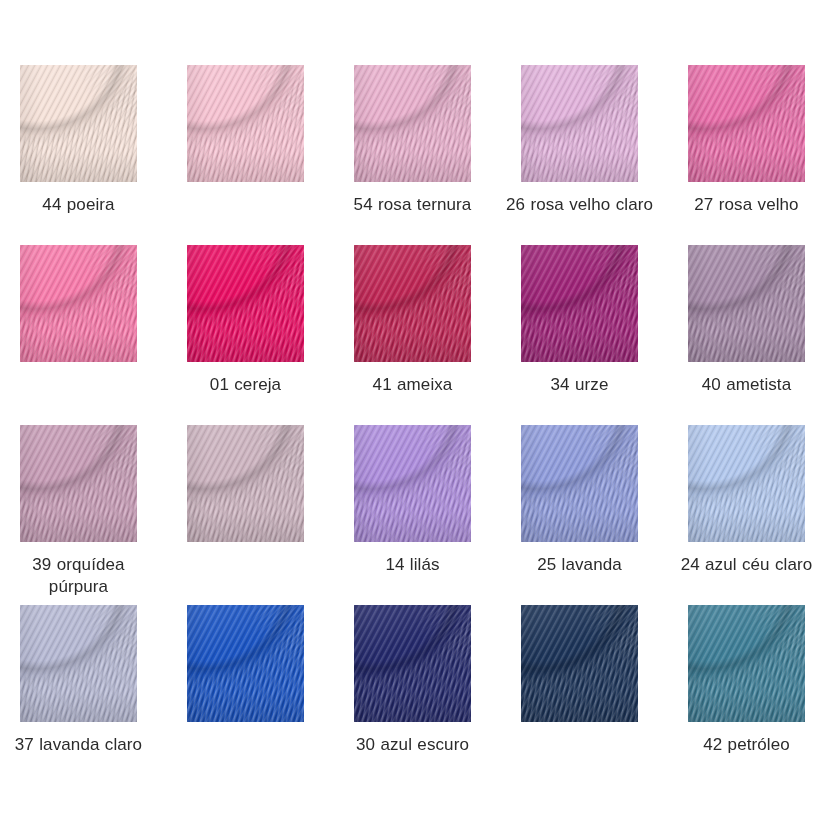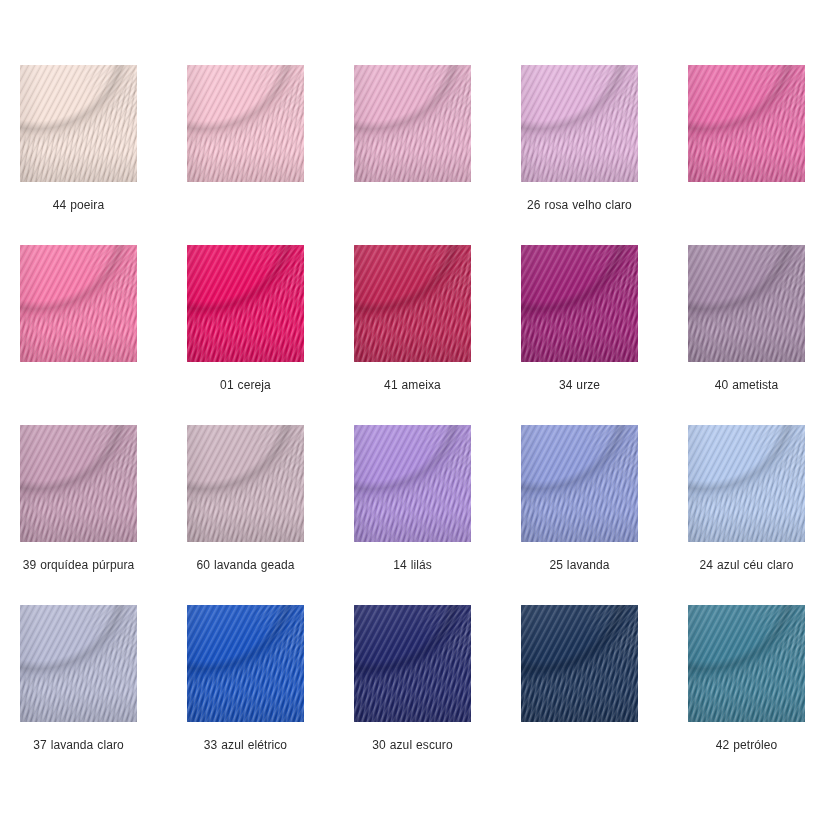--- a/index.html
+++ b/index.html
@@ -138,21 +138,21 @@
       linear-gradient(160deg, rgba(255,255,255,0.10) 0%, rgba(255,255,255,0) 38%),
       linear-gradient(0deg,  rgba(0,0,0,0.10) 0%, rgba(0,0,0,0) 26%),
       linear-gradient(90deg, rgba(0,0,0,0.06) 0%, rgba(0,0,0,0) 18%);
   }
 
   
   .swatch-label {
     margin-top: 12px;
     width: 150px;
     text-align: center;
-    font-size: 12px;
+    font-size: 17px;
     line-height: 22px;
     color: #2b2b2b;
     letter-spacing: 0.1px;
     word-spacing: 0.5px;
   }
 </style>
 </head>
 <body>
 
 <div id="swatch-grid">
@@ -176,39 +176,41 @@
       </div>
     </div>
     <div class="swatch-cell">
       <div class="swatch-chip" style="--c: #e9b0cd;">
         <div class="strands-main"></div>
         <div class="strands-lip"></div>
         <div class="crease"></div>
         <div class="strands-top"></div>
         <div class="shade"></div>
       </div>
+      <div class="swatch-label">54 rosa ternura</div>
     </div>
     <div class="swatch-cell">
       <div class="swatch-chip" style="--c: #e2b3dc;">
         <div class="strands-main"></div>
         <div class="strands-lip"></div>
         <div class="crease"></div>
         <div class="strands-top"></div>
         <div class="shade"></div>
       </div>
       <div class="swatch-label">26 rosa velho claro</div>
     </div>
     <div class="swatch-cell">
       <div class="swatch-chip" style="--c: #ea6eaa;">
         <div class="strands-main"></div>
         <div class="strands-lip"></div>
         <div class="crease"></div>
         <div class="strands-top"></div>
         <div class="shade"></div>
       </div>
+      <div class="swatch-label">27 rosa velho</div>
     </div>
     <div class="swatch-cell">
       <div class="swatch-chip" style="--c: #f87bab;">
         <div class="strands-main"></div>
         <div class="strands-lip"></div>
         <div class="crease"></div>
         <div class="strands-top"></div>
         <div class="shade"></div>
       </div>
     </div>
@@ -263,21 +265,20 @@
       <div class="swatch-label">39 orquídea púrpura</div>
     </div>
     <div class="swatch-cell">
       <div class="swatch-chip" style="--c: #cdb4c0;">
         <div class="strands-main"></div>
         <div class="strands-lip"></div>
         <div class="crease"></div>
         <div class="strands-top"></div>
         <div class="shade"></div>
       </div>
-      <div class="swatch-label">60 lavanda geada</div>
     </div>
     <div class="swatch-cell">
       <div class="swatch-chip" style="--c: #ad8ddd;">
         <div class="strands-main"></div>
         <div class="strands-lip"></div>
         <div class="crease"></div>
         <div class="strands-top"></div>
         <div class="shade"></div>
       </div>
       <div class="swatch-label">14 lilás</div>
@@ -313,21 +314,20 @@
       <div class="swatch-label">37 lavanda claro</div>
     </div>
     <div class="swatch-cell">
       <div class="swatch-chip" style="--c: #1a54c4;">
         <div class="strands-main"></div>
         <div class="strands-lip"></div>
         <div class="crease"></div>
         <div class="strands-top"></div>
         <div class="shade"></div>
       </div>
-      <div class="swatch-label">33 azul elétrico</div>
     </div>
     <div class="swatch-cell">
       <div class="swatch-chip" style="--c: #23286b;">
         <div class="strands-main"></div>
         <div class="strands-lip"></div>
         <div class="crease"></div>
         <div class="strands-top"></div>
         <div class="shade"></div>
       </div>
       <div class="swatch-label">30 azul escuro</div>

